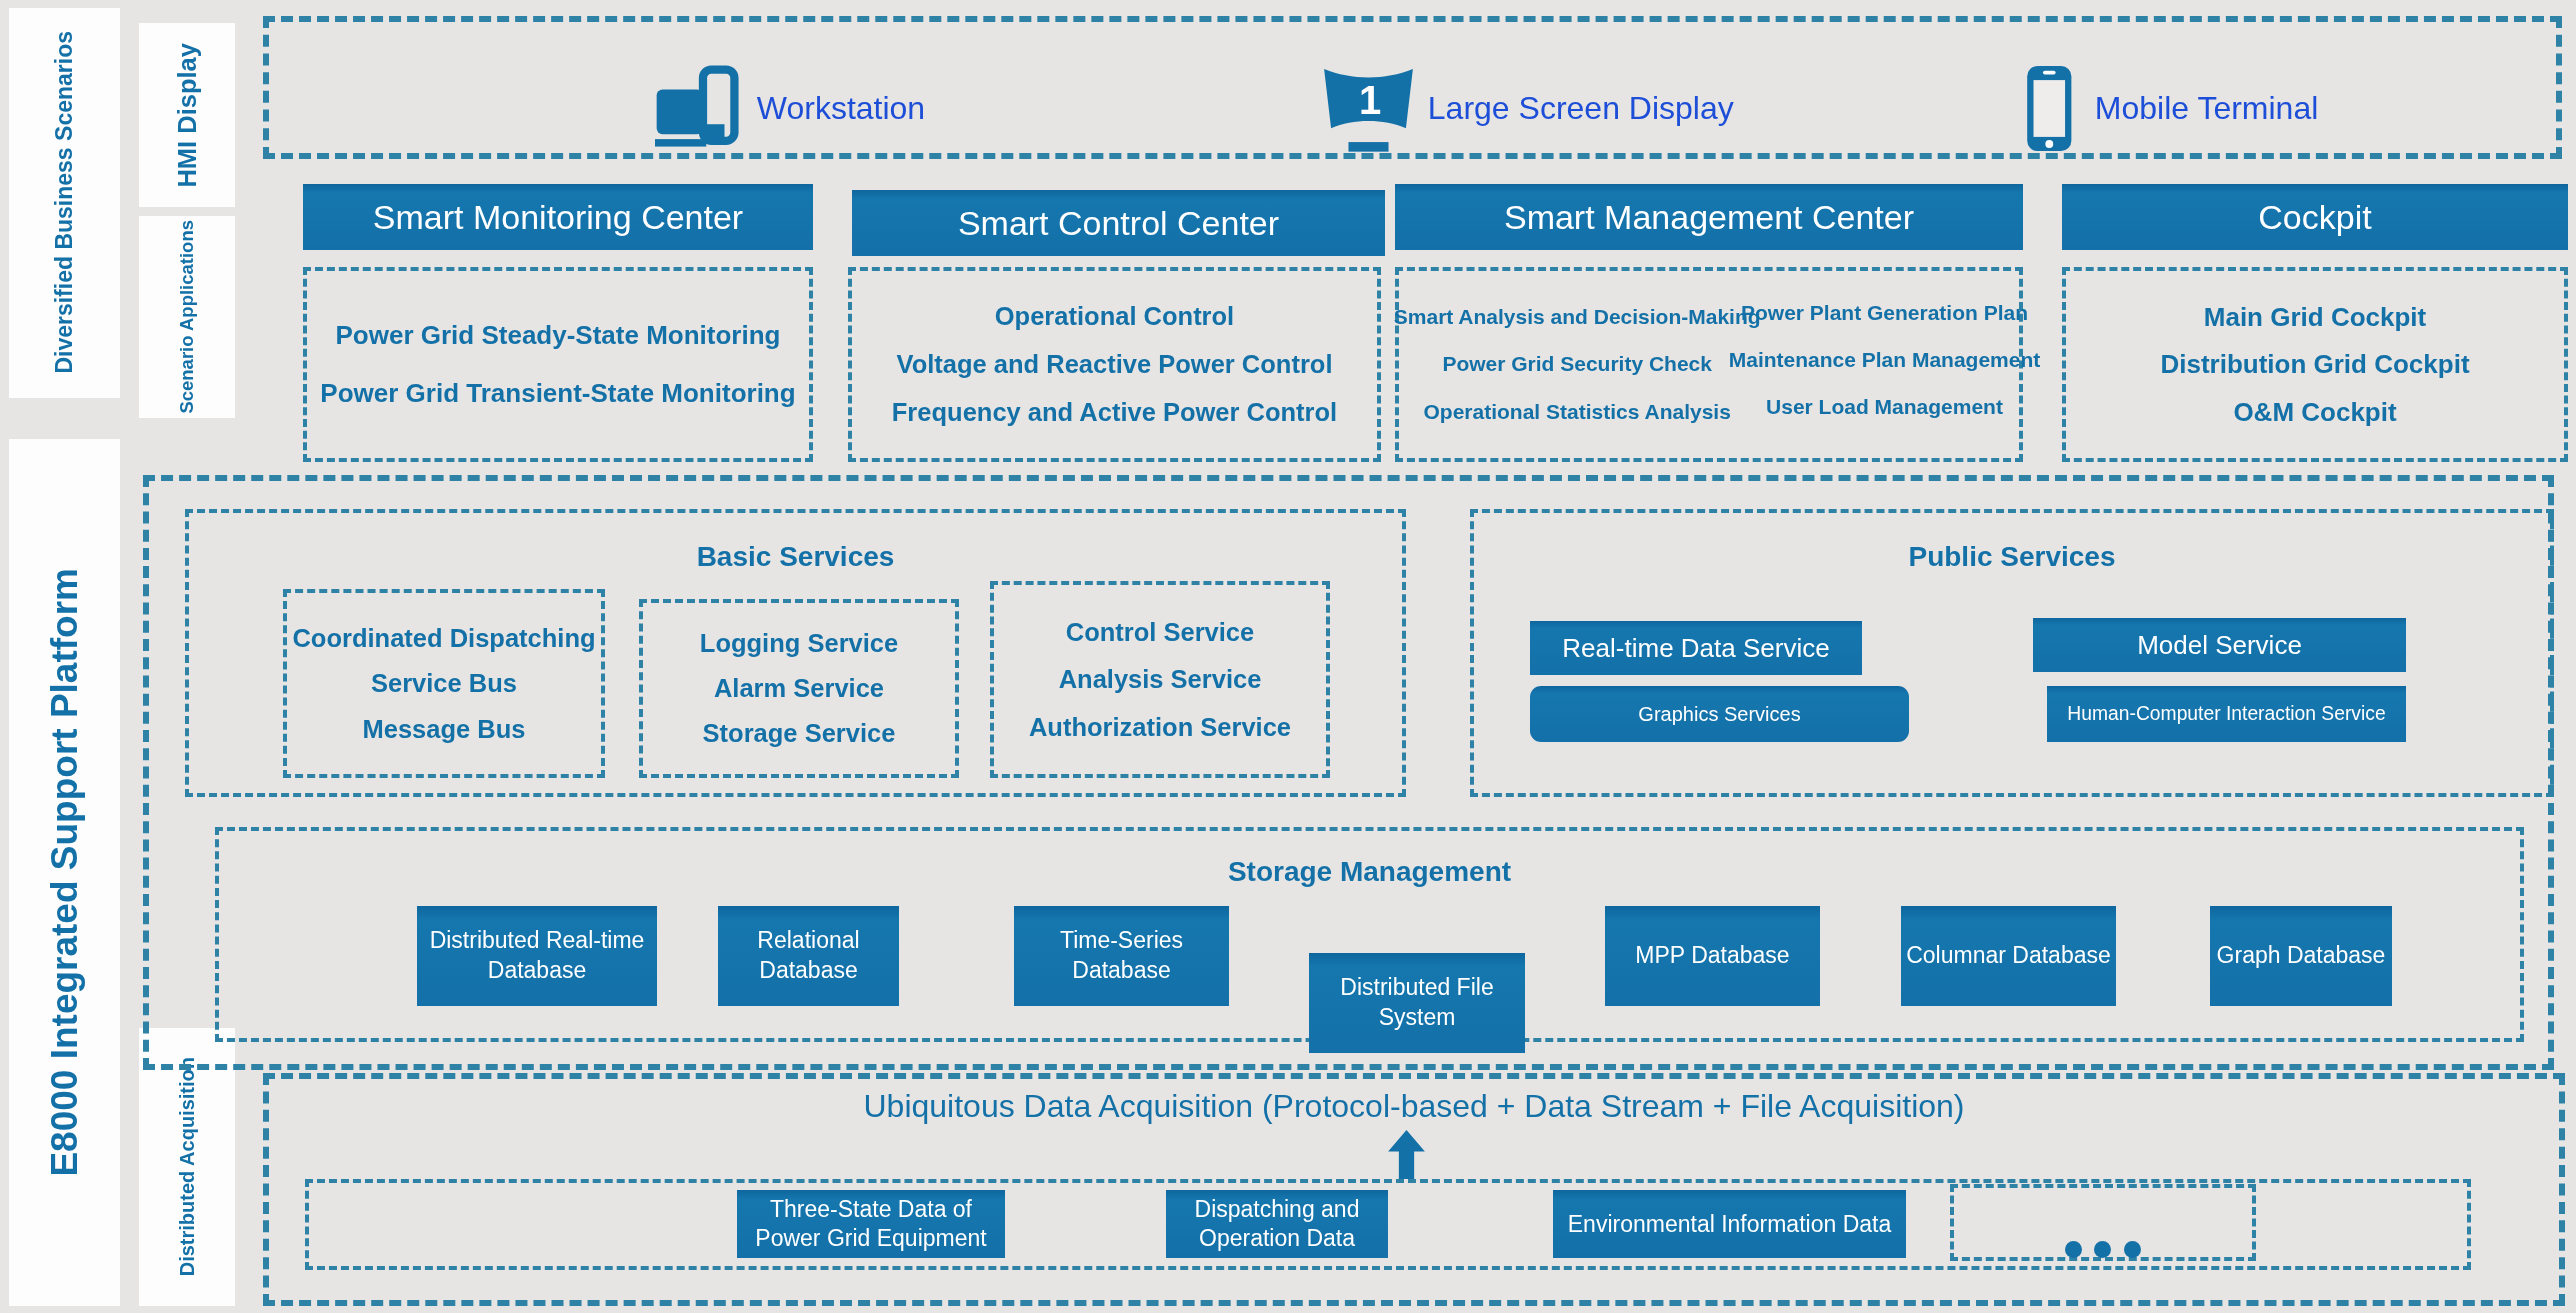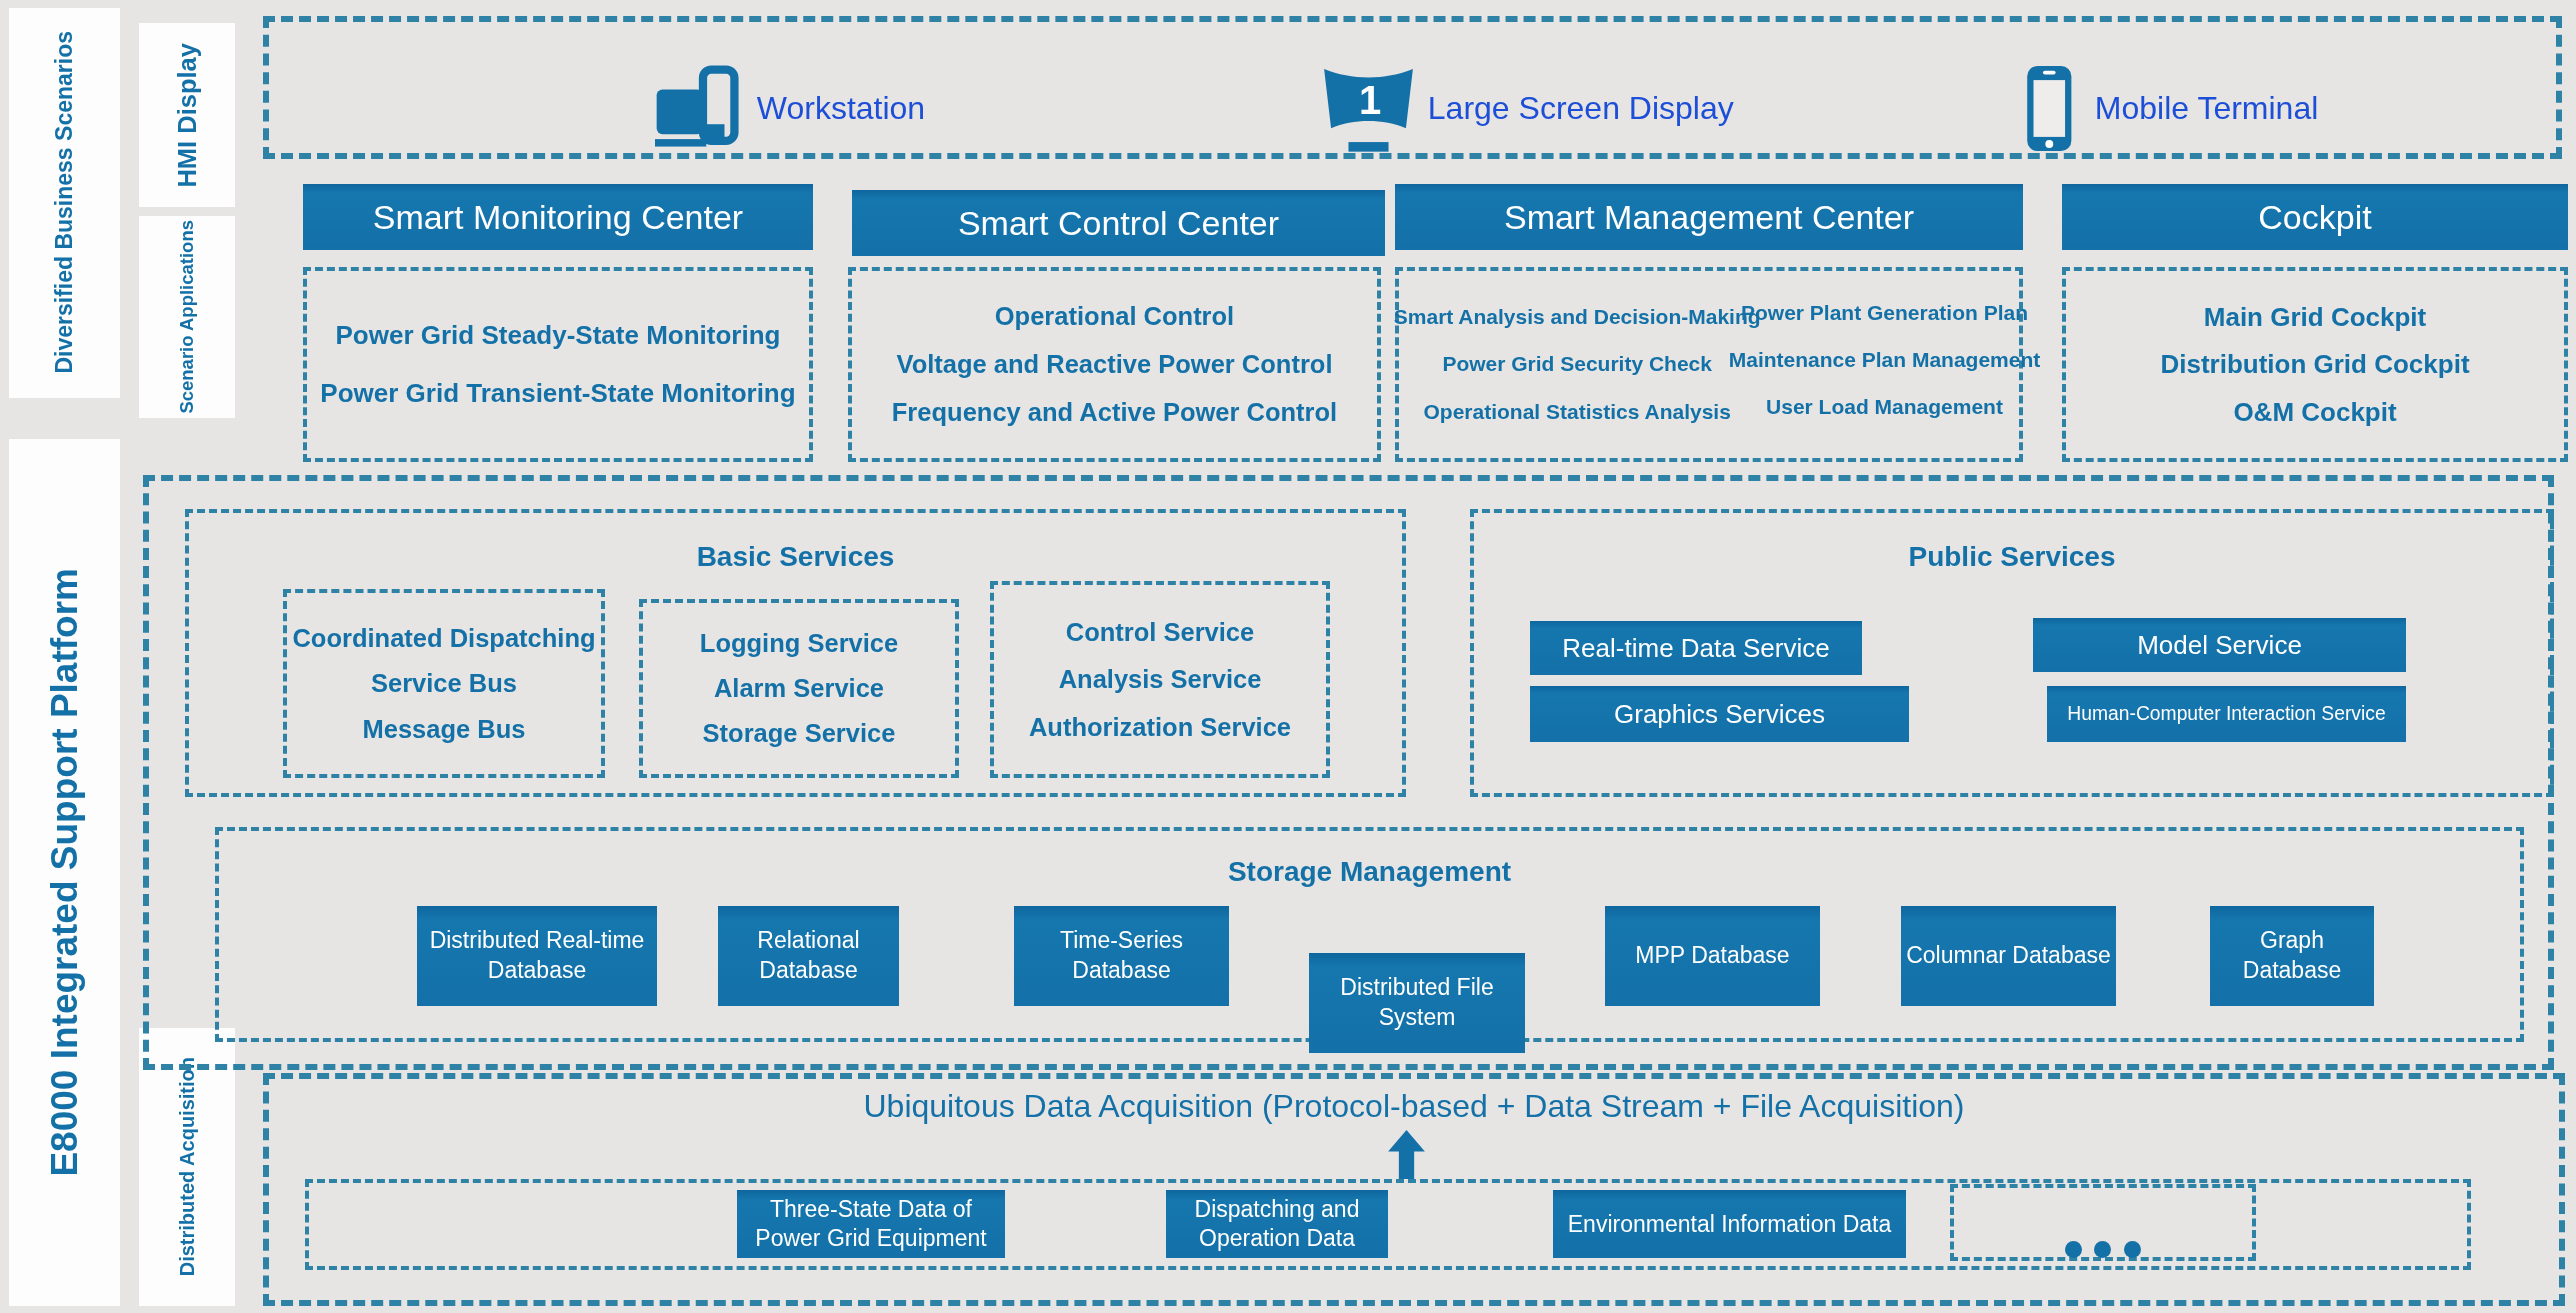--- a/index.html
+++ b/index.html
@@ -137,32 +137,32 @@
   <div class="box dash2 col" style="left:990px; top:581px; width:340px; height:197px; padding:14px 0;">
     <div class="item33 nowrap">Control Service</div>
     <div class="item33 nowrap">Analysis Service</div>
     <div class="item33 nowrap">Authorization Service</div>
   </div>
 
   <div class="box dash2" style="left:1470px; top:509px; width:1084px; height:288px;"></div>
   <div class="box title36" style="left:1470px; top:541px; width:1084px;">Public Services</div>
   <div class="box solid" style="left:1530px; top:621px; width:332px; height:54px; font-size:26px;">Real-time Data Service</div>
   <div class="box solid" style="left:2033px; top:618px; width:373px; height:54px; font-size:26px;">Model Service</div>
-  <div class="box solid" style="left:1530px; top:686px; width:379px; height:56px; font-size:26px;">Graphics Services</div>
+  <div class="box solid" style="left:1530px; top:686px; width:379px; height:56px; font-size:20px;border-radius:11px;">Graphics Services</div>
   <div class="box solid nowrap" style="left:2047px; top:686px; width:359px; height:56px; font-size:19.3px;">Human-Computer Interaction Service</div>
 
   <div class="box dash2" style="left:215px; top:827px; width:2309px; height:215px;"></div>
   <div class="box title36" style="left:215px; top:856px; width:2309px;">Storage Management</div>
   <div class="dbbox solid" style="left:417px; width:240px;">Distributed Real-time Database</div>
   <div class="dbbox solid" style="left:718px; width:181px;">Relational Database</div>
   <div class="dbbox solid" style="left:1014px; width:215px;">Time-Series Database</div>
   <div class="dbbox solid" style="left:1309px; width:216px;margin-top:47px;">Distributed File System</div>
   <div class="dbbox solid" style="left:1605px; width:215px;">MPP Database</div>
   <div class="dbbox solid" style="left:1901px; width:215px;">Columnar Database</div>
-  <div class="dbbox solid" style="left:2210px; width:164px;">Graph Database</div>
+  <div class="dbbox solid" style="left:2210px; width:182px;">Graph Database</div>
 
   <div class="box dash" style="left:263px; top:1073px; width:2302px; height:233px;"></div>
   <div class="box ctr bluetxt" style="left:263px; top:1088px; width:2302px; font-size:32px;">Ubiquitous Data Acquisition (Protocol-based + Data Stream + File Acquisition)</div>
   <svg class="box" style="left:1385px; top:1130px;" width="43" height="49" viewBox="0 0 56 64">
     <path d="M28 0 L52 28 L38 28 L38 64 L18 64 L18 28 L4 28 Z" fill="#1471a8"></path>
   </svg>
   <div class="box dash2" style="left:305px; top:1179px; width:2166px; height:91px;"></div>
   <div class="srcbox solid" style="left:737px; width:268px;">Three-State Data of Power Grid Equipment</div>
   <div class="srcbox solid" style="left:1166px; width:222px;">Dispatching and Operation Data</div>
   <div class="srcbox solid" style="left:1553px; width:353px;">Environmental Information Data</div>

